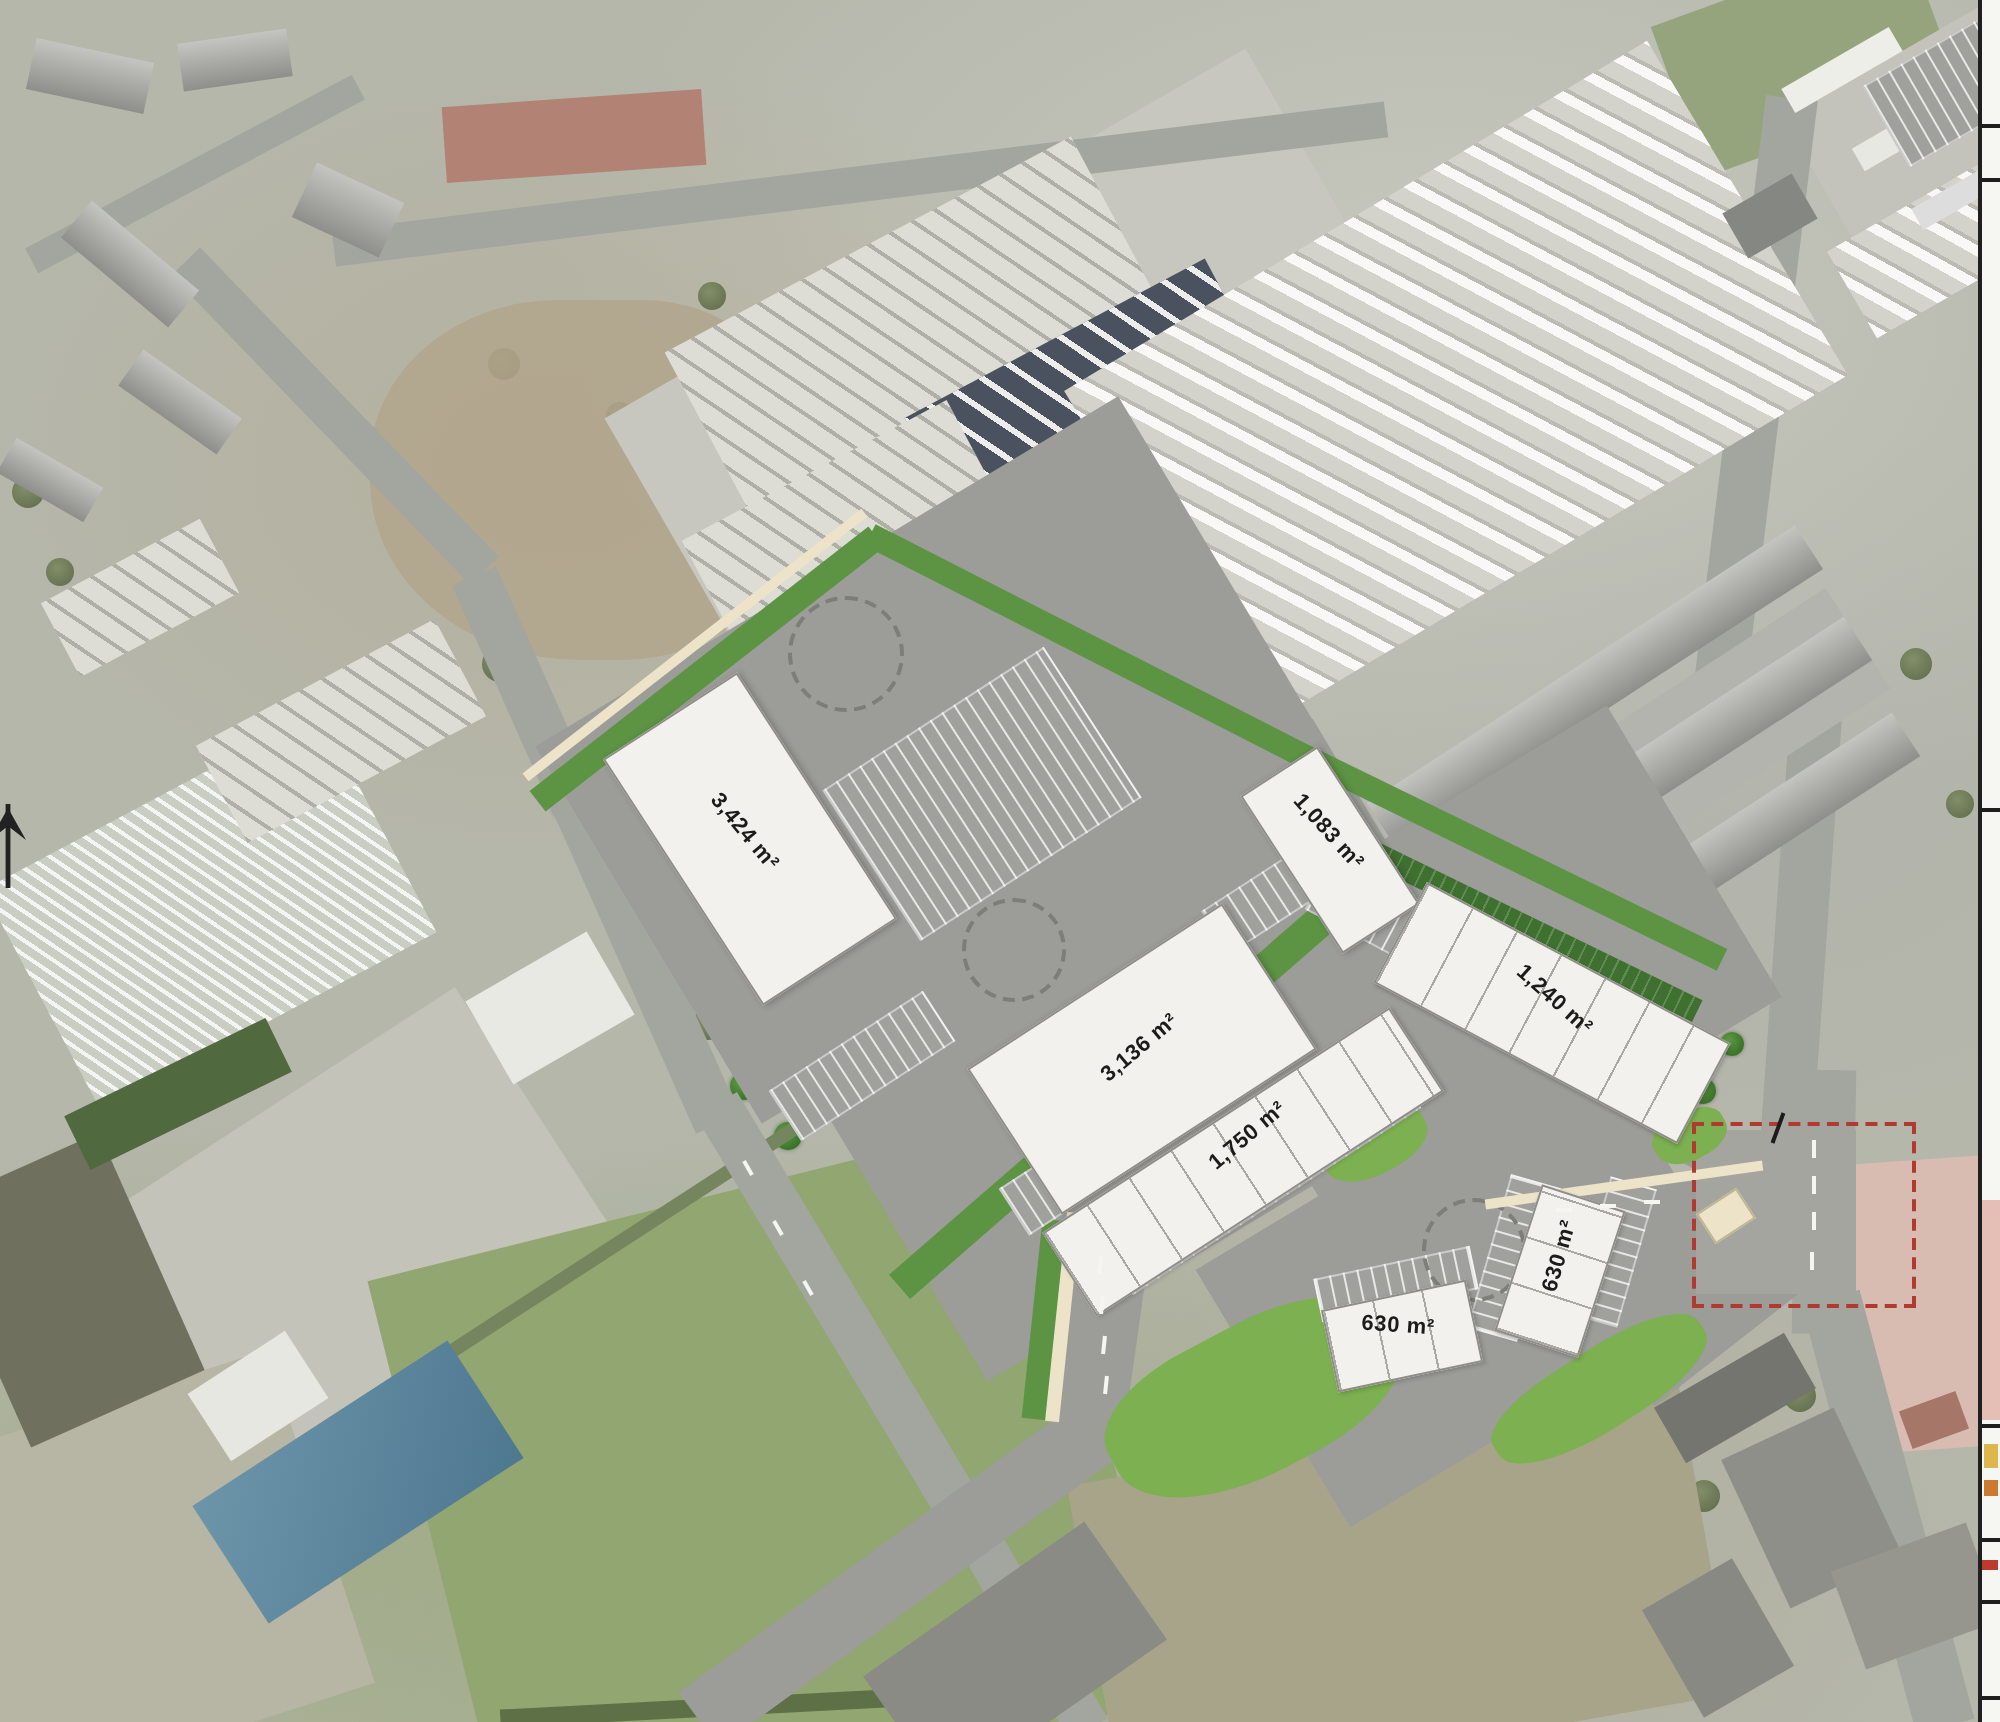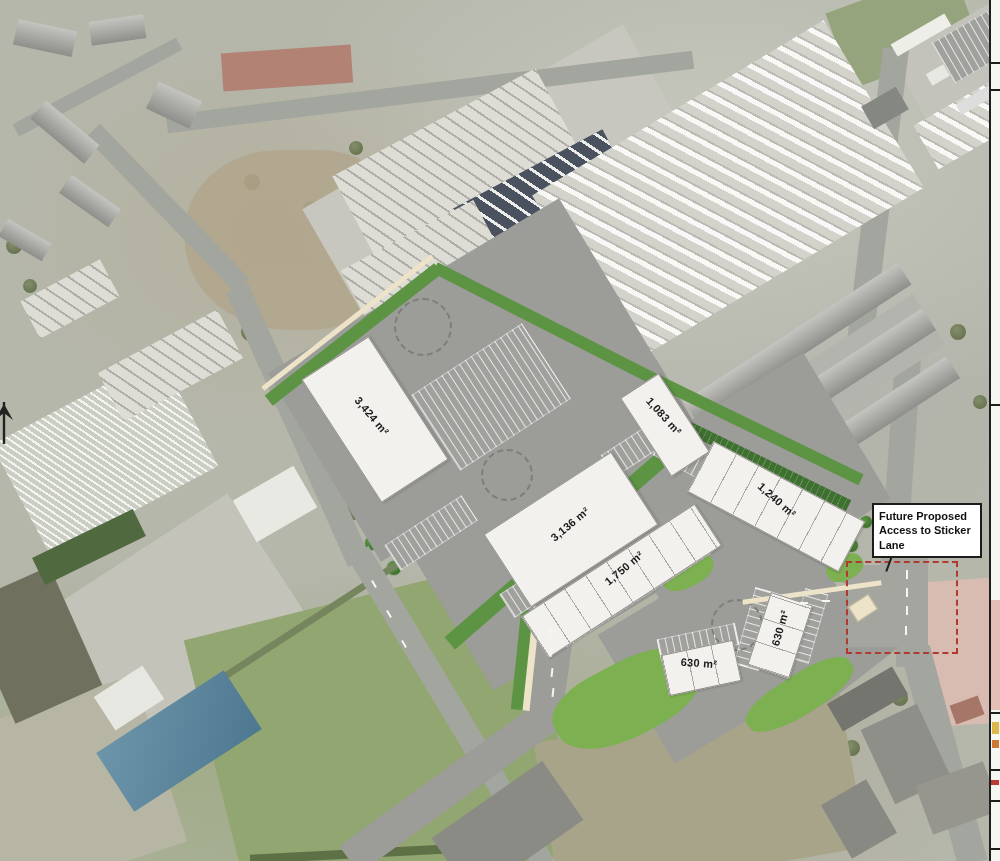--- a/index.html
+++ b/index.html
@@ -229,21 +229,20 @@
     <div class="abs dash" style="left:906px;top:588px;width:2px;height:9px;z-index:6;"></div>
     <div class="abs dash" style="left:906px;top:606px;width:2px;height:9px;z-index:6;"></div>
     <div class="abs dash" style="left:905px;top:626px;width:2px;height:9px;z-index:6;"></div>
     <div class="abs dash" style="left:373px;top:580px;width:2px;height:8px;transform:rotate(-30deg);z-index:3;"></div>
     <div class="abs dash" style="left:388px;top:610px;width:2px;height:8px;transform:rotate(-30deg);z-index:3;"></div>
     <div class="abs dash" style="left:403px;top:640px;width:2px;height:8px;transform:rotate(-30deg);z-index:3;"></div>
   </div>
 
   <div class="abs redbox" style="left:846px;top:561px;width:108px;height:89px;"></div>
   <div class="abs" style="left:888px;top:556px;width:2px;height:16px;background:#1b1b1b;transform:rotate(20deg);z-index:9;"></div>
-  <div class="abs note" style="left:872px;top:503px;">Future Proposed Access to Sticker Lane</div>
 
   <svg class="abs" style="left:-9px;top:400px;z-index:9;" width="26" height="46" viewBox="0 0 26 46">
     <path d="M13 2 L13 44" stroke="#222" stroke-width="2.4" fill="none"></path>
     <path d="M13 4 L4 20 L13 13 L22 20 Z" fill="#222"></path>
   </svg>
 
   <div class="abs margin" style="left:989px;top:0;width:11px;height:861px;z-index:10;"></div>
   <div class="abs tick" style="left:989px;top:62px;width:11px;height:2px;z-index:11;"></div>
   <div class="abs tick" style="left:989px;top:89px;width:11px;height:2px;z-index:11;"></div>
   <div class="abs tick" style="left:989px;top:404px;width:11px;height:2px;z-index:11;"></div>

